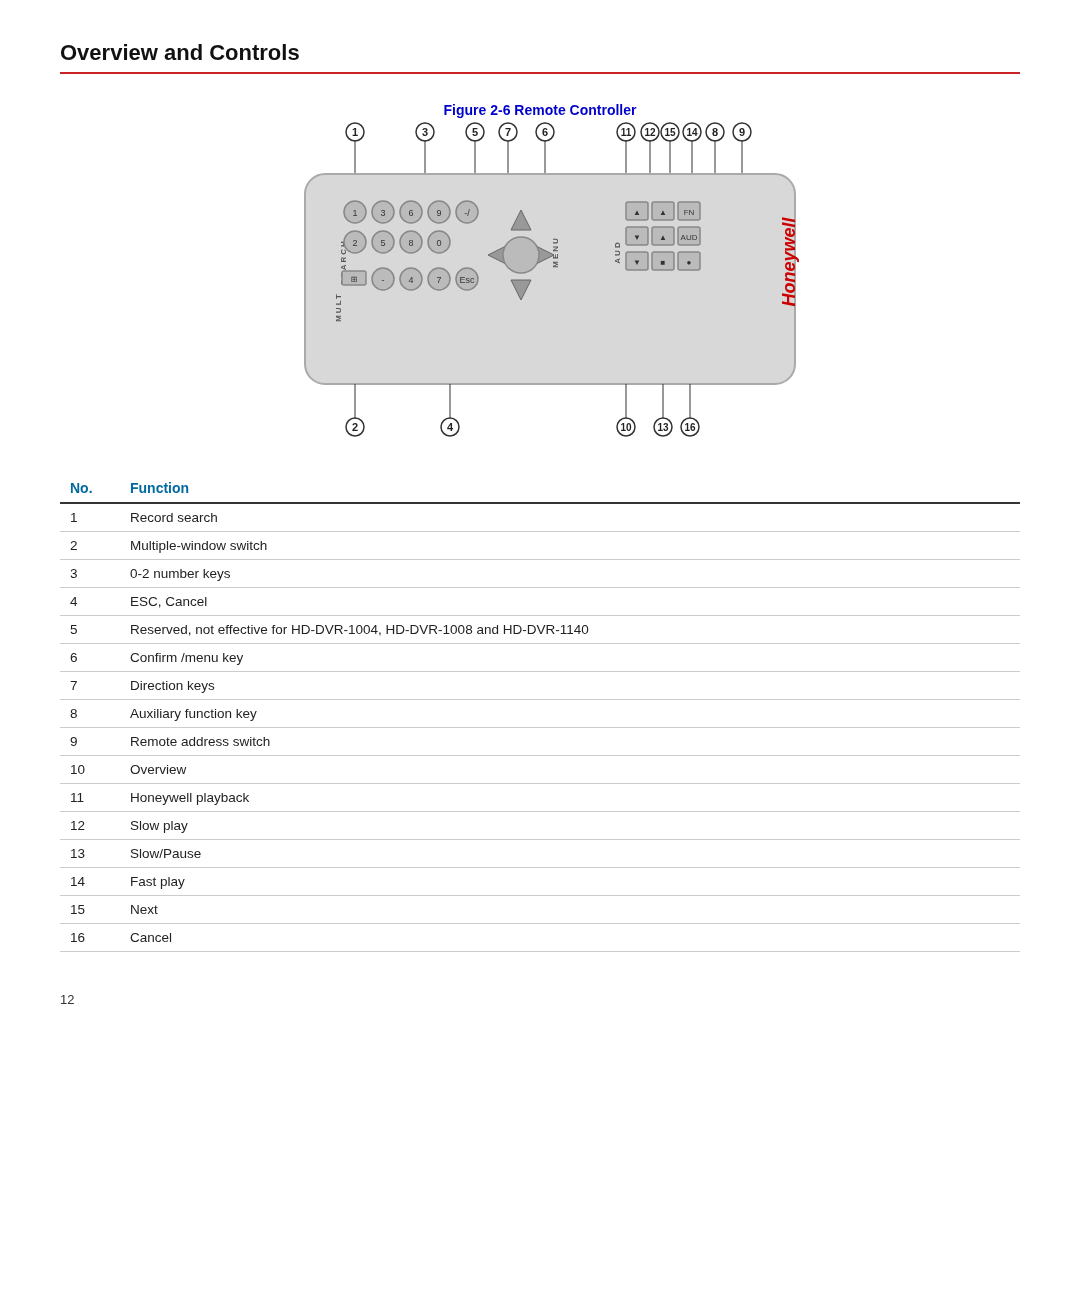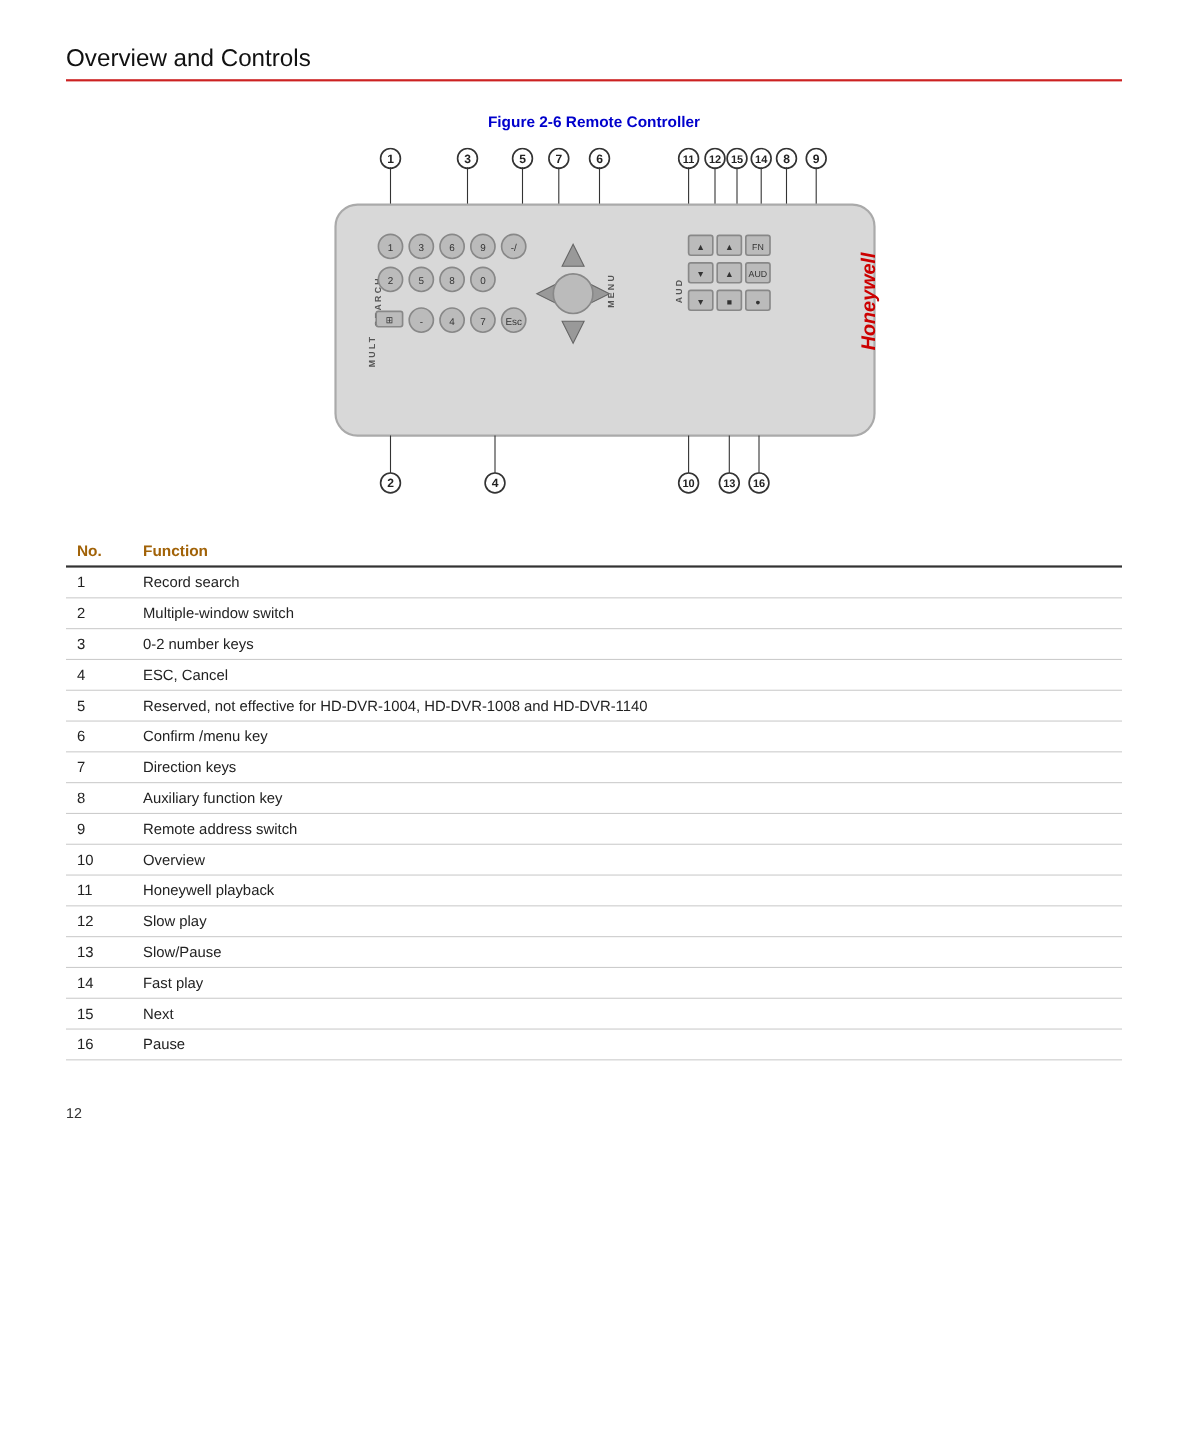--- a/index.html
+++ b/index.html
@@ -8,50 +8,50 @@
       font-family: Arial, Helvetica, sans-serif;
       font-size: 14px;
       color: #222;
       padding: 40px 60px;
       width: 1080px;
       min-height: 1309px;
     }
 
     .page-title {
       font-size: 22px;
-      font-weight: normal;
+      font-weight: bold;
       color: #111;
       border-bottom: 2px solid #cc2222;
       padding-bottom: 6px;
       margin-bottom: 28px;
     }
 
     .figure-caption {
       color: #0000cc;
       font-weight: bold;
       font-size: 14px;
       text-align: center;
-      margin-bottom: 16px;
+      margin-bottom: 4px;
     }
 
     .remote-container {
       display: flex;
       justify-content: center;
       margin-bottom: 32px;
     }
 
     
     .func-table {
       width: 100%;
       border-collapse: collapse;
       margin-top: 10px;
     }
 
     .func-table th {
-      color: #a16207;
+      color: #0369a1;
       font-weight: bold;
       text-align: left;
       padding: 6px 10px 6px 10px;
       border-bottom: 2px solid #333;
       font-size: 14px;
     }
 
     .func-table th.no-col {
       width: 60px;
     }
@@ -292,18 +292,18 @@
       <tr>
         <td class="no-cell">14</td>
         <td>Fast play</td>
       </tr>
       <tr>
         <td class="no-cell">15</td>
         <td>Next</td>
       </tr>
       <tr>
         <td class="no-cell">16</td>
-        <td>Pause</td>
+        <td>Cancel</td>
       </tr>
     </tbody>
 </table>
 
 <div class="page-number">12</div>
 
 </body></html>

